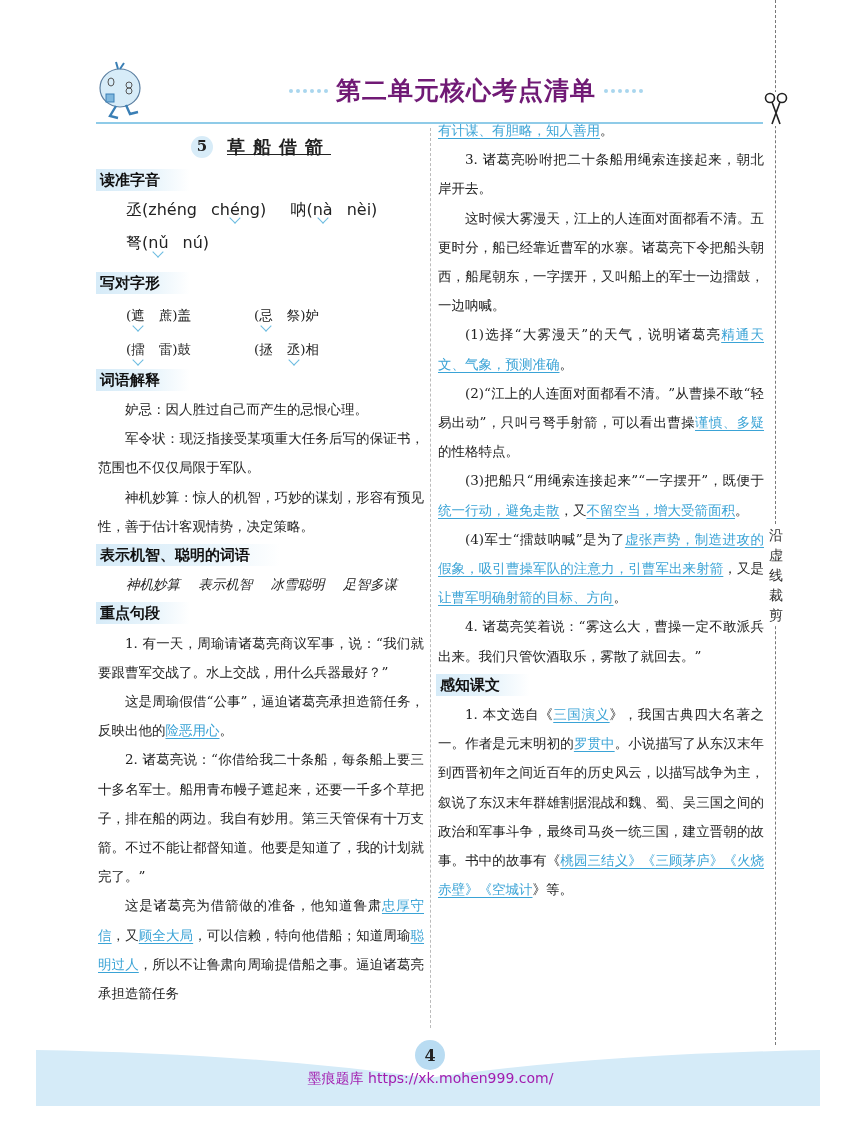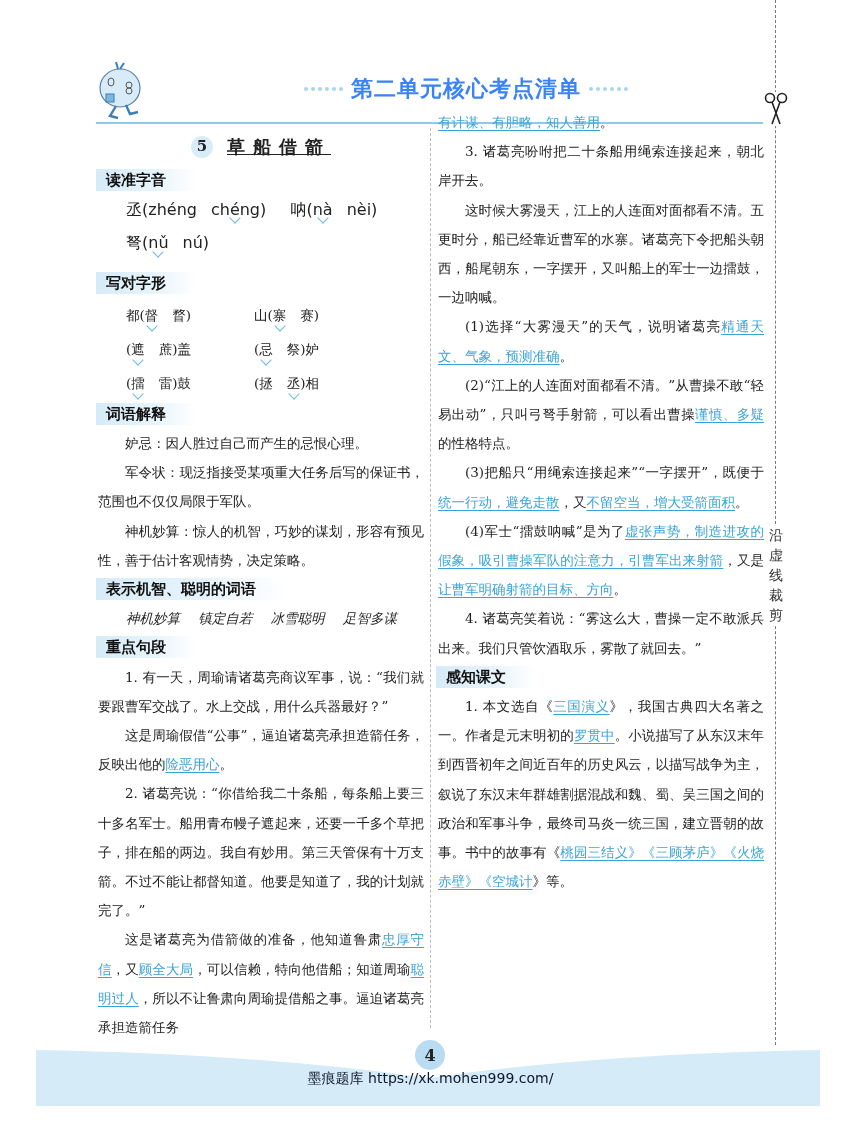--- a/index.html
+++ b/index.html
@@ -5,59 +5,59 @@
   * { box-sizing: border-box; margin: 0; padding: 0; }
   html, body { width: 861px; height: 1122px; background: #ffffff; overflow: hidden; }
   body { position: relative; font-family: "DejaVu Serif", "Liberation Serif", serif; color: #222; }
 
   
   .header { position: absolute; left: 96px; top: 60px; width: 670px; height: 64px; }
   .mascot { position: absolute; left: 0; top: 0; width: 52px; height: 62px; }
   .title-wrap { position: absolute; left: 160px; top: 14px; width: 420px; display: flex; align-items: center; justify-content: center; }
   .dots { display: flex; gap: 3px; margin: 0 8px; }
   .dots span { width: 4px; height: 4px; border-radius: 50%; background: #a9d6ee; display: inline-block; }
-  .page-title { font-family: "DejaVu Serif", serif; font-weight: bold; font-size: 22px; color: #3b82f6; letter-spacing: 1px; }
+  .page-title { font-family: "DejaVu Serif", serif; font-weight: bold; font-size: 25px; color: #701a75; letter-spacing: 1px; }
   .header-rule { position: absolute; left: 96px; top: 122px; width: 667px; height: 2px; background: #8fcbe8; }
 
   
   .cut-line { position: absolute; left: 775px; top: 0; height: 1050px; border-left: 1.5px dashed #777; }
   .scissors { position: absolute; left: 763px; top: 92px; width: 26px; height: 34px; background: #fff; }
   .cut-text { position: absolute; left: 767px; top: 525px; width: 18px; background: #fff; font-size: 14px; line-height: 20px; color: #333; text-align: center; }
 
   
   .col-divider { position: absolute; left: 430px; top: 128px; height: 900px; border-left: 1px dashed #bbb; }
 
   .col { position: absolute; top: 126px; font-size: 13.5px; line-height: 29.2px; }
   .col-left { left: 98px; width: 326px; }
   .col-right { left: 438px; width: 326px; }
 
   .lesson-title { display: flex; align-items: center; justify-content: center; height: 38px; margin-top: 2px; }
   .lesson-num { width: 22px; height: 22px; border-radius: 50%; background: #d8ecf8; display: inline-flex; align-items: center; justify-content: center; font-weight: bold; font-size: 15px; margin-right: 14px; }
   .lesson-name { font-weight: bold; font-size: 18px; letter-spacing: 8px; text-decoration: underline; }
 
-  .sec-head { display: inline-block; font-family: "DejaVu Sans", sans-serif; font-weight: bold; font-size: 15px; line-height: 22px; padding: 0 30px 0 10px; margin: 3px 0 2px -2px;
+  .sec-head { display: inline-block; font-family: "DejaVu Sans", sans-serif; font-weight: bold; font-size: 15px; line-height: 22px; padding: 0 30px 0 4px; margin: 3px 0 2px -2px;
               background: linear-gradient(to right, #d6ebf8 0%, #e8f4fb 60%, rgba(255,255,255,0) 100%); color: #111; }
   .p { text-indent: 2em; text-align: justify; }
   .p-noindent { text-align: justify; }
   .indent-block { padding-left: 28px; }
   .row { display: flex; }
   .cell { width: 128px; }
   .mark { position: relative; display: inline-block; }
   .mark::after { content: ""; position: absolute; left: 50%; bottom: 2px; width: 7px; height: 7px; margin-left: -4px;
                  border-right: 1.4px solid #6bbbe0; border-bottom: 1.4px solid #6bbbe0; transform: rotate(45deg); }
   .pin { font-family: "DejaVu Sans", sans-serif; font-size: 16px; }
   .ans { color: #3aa3d6; text-decoration: underline; text-decoration-color: #3aa3d6; text-underline-offset: 3px; }
   .gap { display: inline-block; width: 14px; }
   .words span { margin-right: 14px; font-style: italic; }
 
   
   .footer { position: absolute; left: 36px; top: 1046px; width: 784px; height: 60px; background: #d5ebf8; }
   .footer-curve { position: absolute; left: 36px; top: 1046px; width: 784px; height: 40px; }
   .page-num { position: absolute; left: 415px; top: 1040px; width: 30px; height: 30px; border-radius: 50%; background: #b9dcf2; display: flex; align-items: center; justify-content: center; font-weight: bold; font-size: 16px; }
-  .watermark { position: absolute; left: 0; top: 1070px; width: 861px; text-align: center; font-family: "DejaVu Sans", sans-serif; font-size: 14px; color: #0f172a; }
+  .watermark { position: absolute; left: 0; top: 1070px; width: 861px; text-align: center; font-family: "DejaVu Sans", sans-serif; font-size: 14px; color: #a21caf; }
 </style>
 </head>
 <body>
 
 <div class="header">
   <svg class="mascot" viewBox="0 0 52 62">
     <ellipse cx="24" cy="28" rx="20" ry="19" fill="#d7ecf8" stroke="#5c7fa0" stroke-width="1.2"></ellipse>
     <path d="M22 9 L20 2 M24 9 L28 3" stroke="#3a7fb5" stroke-width="2" fill="none"></path>
     <ellipse cx="15" cy="22" rx="3" ry="4" fill="none" stroke="#555" stroke-width="1"></ellipse>
     <circle cx="33" cy="25" r="3" fill="none" stroke="#555" stroke-width="1"></circle>
@@ -117,54 +117,50 @@
       <span>呐(</span><span class="mark">nà</span><span class="gap"></span><span>nèi</span><span>)</span>
     </div>
     <div class="pin" style="margin-top:4px;">
       <span>弩(</span><span class="mark">nǔ</span><span class="gap"></span><span>nú</span><span>)</span>
     </div>
   </div>
 
   <div class="sec-head" style="margin-top:14px;">写对字形</div>
   <div class="indent-block" style="line-height:34px;">
     <div class="row">
-      <div class="cell"><span>都(</span><span class="mark">督</span><span class="gap"></span><span>瞀</span><span>)</span></div>
-      <div class="cell"><span>山(</span><span class="mark">寨</span><span class="gap"></span><span>赛</span><span>)</span></div>
-    </div>
-    <div class="row">
       <div class="cell"><span>(</span><span class="mark">遮</span><span class="gap"></span><span>蔗</span><span>)盖</span></div>
       <div class="cell"><span>(</span><span class="mark">忌</span><span class="gap"></span><span>祭</span><span>)妒</span></div>
     </div>
     <div class="row">
       <div class="cell"><span>(</span><span class="mark">擂</span><span class="gap"></span><span>雷</span><span>)鼓</span></div>
       <div class="cell"><span>(</span><span>拯</span><span class="gap"></span><span class="mark">丞</span><span>)相</span></div>
     </div>
   </div>
 
   <div class="sec-head">词语解释</div>
   <div class="p">妒忌：因人胜过自己而产生的忌恨心理。</div>
   <div class="p">军令状：现泛指接受某项重大任务后写的保证书，范围也不仅仅局限于军队。</div>
   <div class="p">神机妙算：惊人的机智，巧妙的谋划，形容有预见性，善于估计客观情势，决定策略。</div>
 
   <div class="sec-head">表示机智、聪明的词语</div>
   <div class="indent-block words">
     <span>神机妙算</span>
-    <span>镇定自若</span>
+    <span>表示机智</span>
     <span>冰雪聪明</span>
     <span>足智多谋</span>
   </div>
 
   <div class="sec-head">重点句段</div>
   <div class="p">1. 有一天，周瑜请诸葛亮商议军事，说：“我们就要跟曹军交战了。水上交战，用什么兵器最好？”</div>
   <div class="p"><span>这是周瑜假借“公事”，逼迫诸葛亮承担造箭任务，反映出他的</span><span class="ans">险恶用心</span><span>。</span></div>
   <div class="p">2. 诸葛亮说：“你借给我二十条船，每条船上要三十多名军士。船用青布幔子遮起来，还要一千多个草把子，排在船的两边。我自有妙用。第三天管保有十万支箭。不过不能让都督知道。他要是知道了，我的计划就完了。”</div>
   <div class="p"><span>这是诸葛亮为借箭做的准备，他知道鲁肃</span><span class="ans">忠厚守信</span><span>，又</span><span class="ans">顾全大局</span><span>，可以信赖，特向他借船；知道周瑜</span><span class="ans">聪明过人</span><span>，所以不让鲁肃向周瑜提借船之事。逼迫诸葛亮承担造箭任务</span></div>
 </div>
 
-<div class="col col-right" style="top:108px;">
+<div class="col col-right" style="top:116px;">
   <div class="p-noindent"><span class="ans">有计谋、有胆略，知人善用</span><span>。</span></div>
   <div class="p">3. 诸葛亮吩咐把二十条船用绳索连接起来，朝北岸开去。</div>
   <div class="p">这时候大雾漫天，江上的人连面对面都看不清。五更时分，船已经靠近曹军的水寨。诸葛亮下令把船头朝西，船尾朝东，一字摆开，又叫船上的军士一边擂鼓，一边呐喊。</div>
   <div class="p"><span>(1)选择“大雾漫天”的天气，说明诸葛亮</span><span class="ans">精通天文、气象，预测准确</span><span>。</span></div>
   <div class="p"><span>(2)“江上的人连面对面都看不清。”从曹操不敢“轻易出动”，只叫弓弩手射箭，可以看出曹操</span><span class="ans">谨慎、多疑</span><span>的性格特点。</span></div>
   <div class="p"><span>(3)把船只“用绳索连接起来”“一字摆开”，既便于</span><span class="ans">统一行动，避免走散</span><span>，又</span><span class="ans">不留空当，增大受箭面积</span><span>。</span></div>
   <div class="p"><span>(4)军士“擂鼓呐喊”是为了</span><span class="ans">虚张声势，制造进攻的假象，吸引曹操军队的注意力，引曹军出来射箭</span><span>，又是</span><span class="ans">让曹军明确射箭的目标、方向</span><span>。</span></div>
   <div class="p">4. 诸葛亮笑着说：“雾这么大，曹操一定不敢派兵出来。我们只管饮酒取乐，雾散了就回去。”</div>
 
   <div class="sec-head">感知课文</div>

